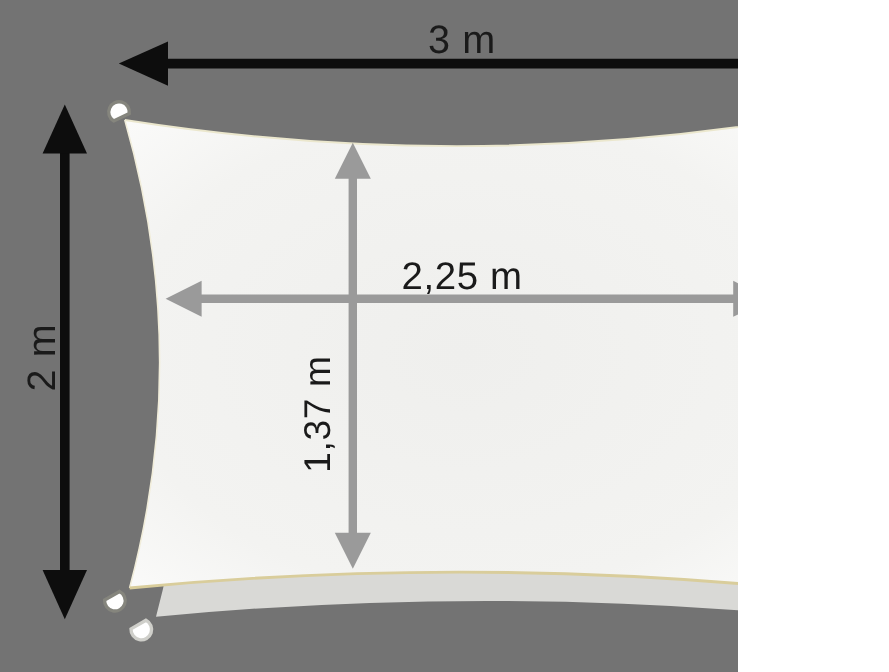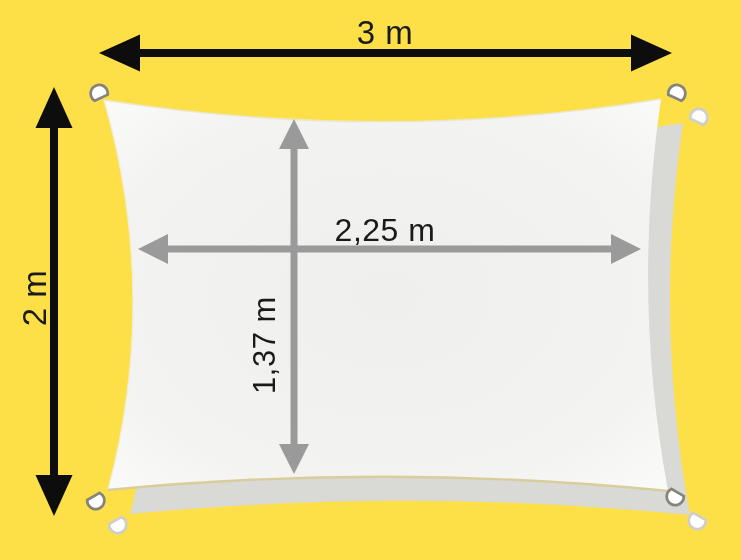--- a/index.html
+++ b/index.html
@@ -3,23 +3,23 @@
 <meta charset="utf-8">
 <style>
   html, body {
     margin: 0;
     padding: 0;
     background: #ffffff;
     font-family: "Liberation Sans", sans-serif;
   }
   .stage {
     position: relative;
-    width: 741px;
+    width: 615px;
     height: 560px;
-    background: #fde047;
+    background: #737373;
     overflow: hidden;
   }
   svg { display: block; }
   text {
     font-family: "Liberation Sans", sans-serif;
     font-weight: 400;
     letter-spacing: 0.5px;
   }
 </style>
 </head>

